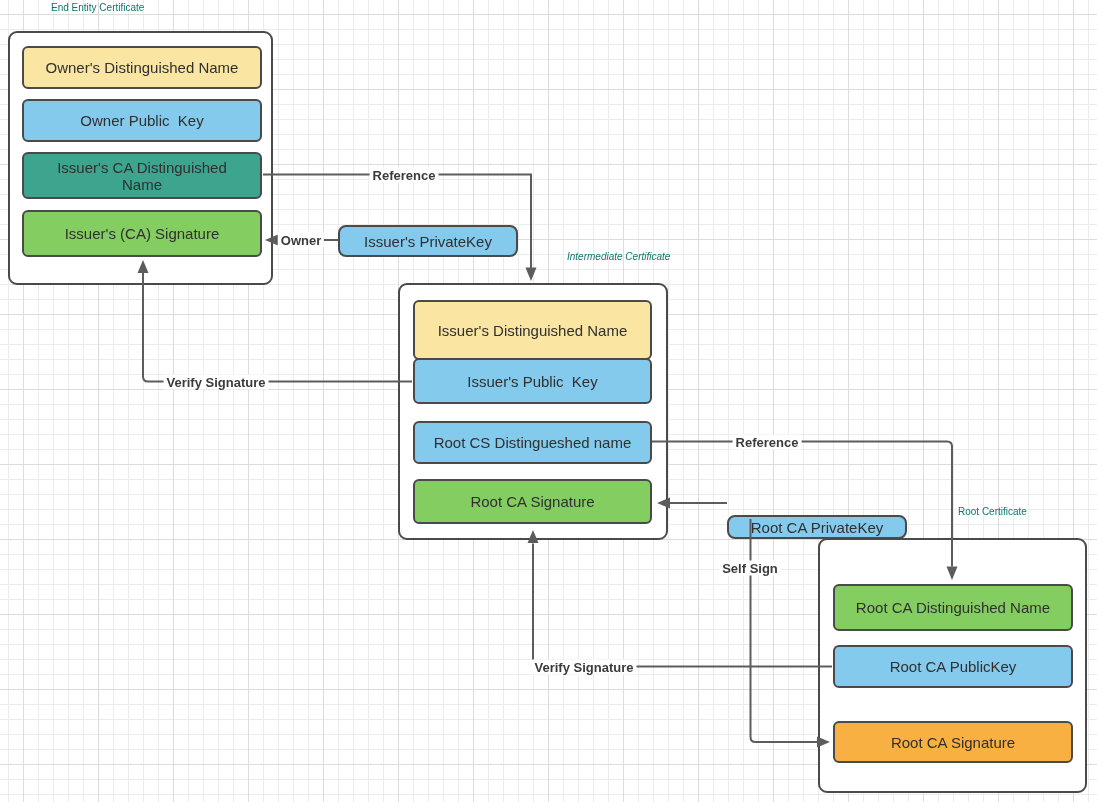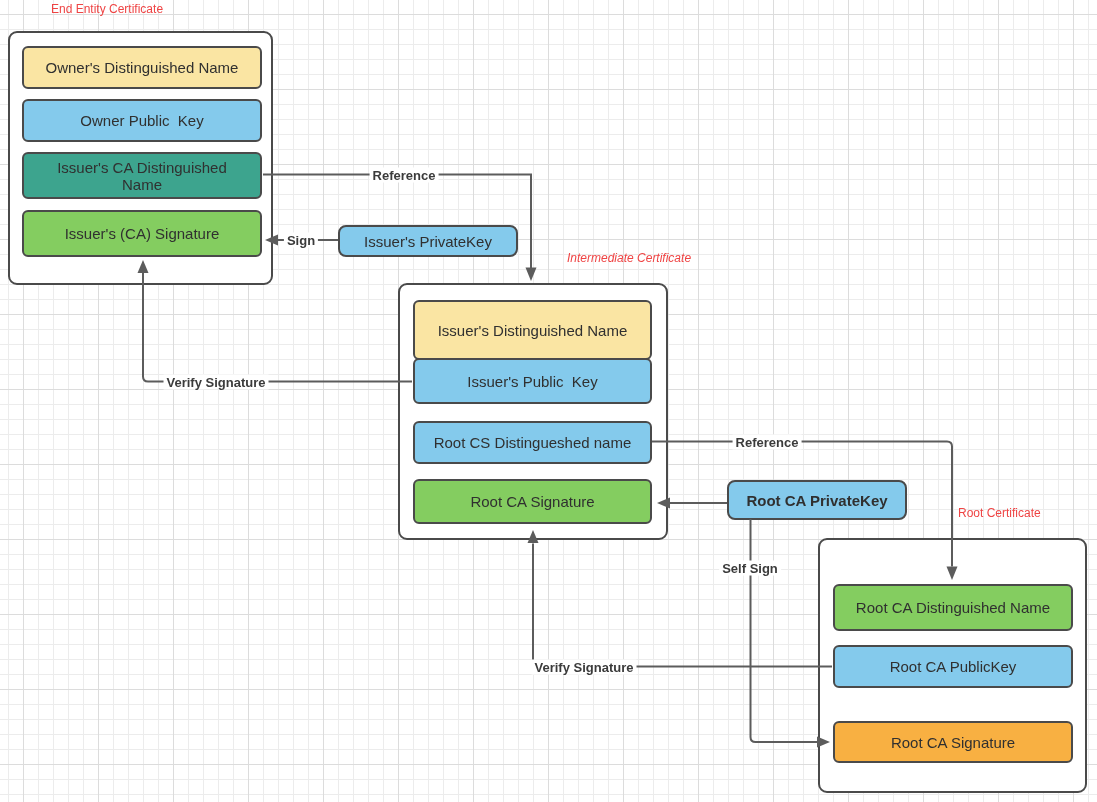--- a/index.html
+++ b/index.html
@@ -13,21 +13,21 @@
       linear-gradient(#ececec 1px, transparent 1px),
       linear-gradient(90deg, #ececec 1px, transparent 1px);
     background-size:75px 75px,75px 75px,15px 15px,15px 15px;
     background-position:23px 14px,23px 14px,8px 14px,8px 14px;
   }
   *{box-sizing:border-box;}
   .cert-box{
     position:absolute;background:#ffffff;border:2px solid #4a4a4a;border-radius:9px;
   }
   .cert-title{
-    position:absolute;font-size:12px;color:#ef4444;white-space:nowrap;
+    position:absolute;font-size:10px;color:#0f766e;white-space:nowrap;
   }
   .field{
     position:absolute;border:2px solid #4a4a4a;border-radius:6px;
     display:flex;align-items:center;justify-content:center;
     font-size:15px;color:#303030;text-align:center;line-height:17px;
   }
   .field .lbl{white-space:pre-wrap;}
   .field .wrap{display:inline-block;max-width:185px;}
   .f-yellow{background:#fae5a3;}
   .f-blue{background:#84caec;}
@@ -92,21 +92,21 @@
     <span class="lbl">Root CA PublicKey</span>
   </div>
   <div class="field f-orange" style="left:13px;top:181px;width:240px;height:42px;">
     <span class="lbl">Root CA Signature</span>
   </div>
 </div>
 
 <div class="key-box" style="left:338px;top:225px;width:180px;height:32px;">
   <span>Issuer's PrivateKey</span>
 </div>
-<div class="key-box" style="left:727px;top:480px;width:180px;height:40px;font-weight:bold;">
+<div class="key-box" style="left:727px;top:515px;width:180px;height:24px;">
   <span>Root CA PrivateKey</span>
 </div>
 
 <svg id="edges" width="1097" height="802" viewBox="0 0 1097 802">
   <g>
     <path d="M263 174.5 H531 V268"></path>
     <polygon points="531,281 525.5,267.5 536.5,267.5"></polygon>
   </g>
   <g>
     <path d="M338 240 H277.5"></path>
@@ -128,17 +128,17 @@
     <path d="M750.5 519 V737 Q750.5 742 755.5 742 H817"></path>
     <polygon points="830,742 817,736.5 817,747.5"></polygon>
   </g>
   <g>
     <path d="M832 666.5 H538 Q533 666.5 533 661.5 V543.5"></path>
     <polygon points="533,530 527.5,543 538.5,543"></polygon>
   </g>
 </svg>
 
 <div class="edge-label" style="left:404px;top:175px;">Reference</div>
-<div class="edge-label" style="left:301px;top:240px;">Sign</div>
+<div class="edge-label" style="left:301px;top:240px;">Owner</div>
 <div class="edge-label" style="left:216px;top:382px;">Verify Signature</div>
 <div class="edge-label" style="left:767px;top:442px;">Reference</div>
 <div class="edge-label" style="left:750px;top:568px;">Self Sign</div>
 <div class="edge-label" style="left:584px;top:667px;">Verify Signature</div>
 
 </body></html>

